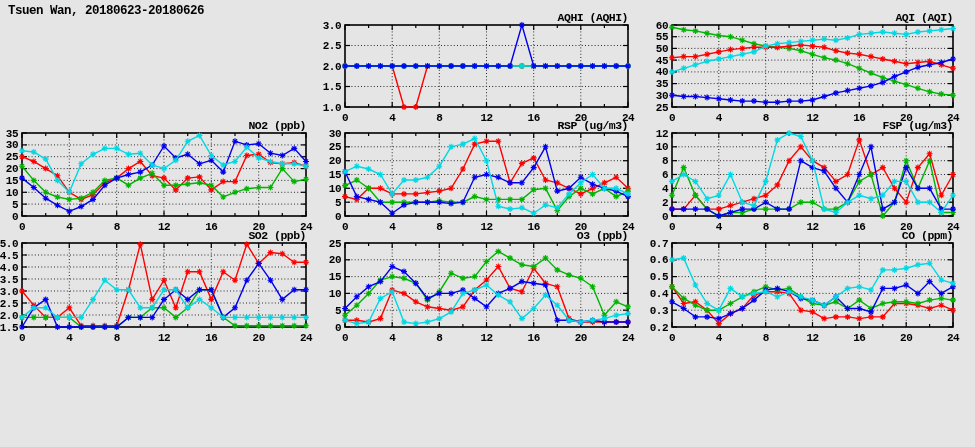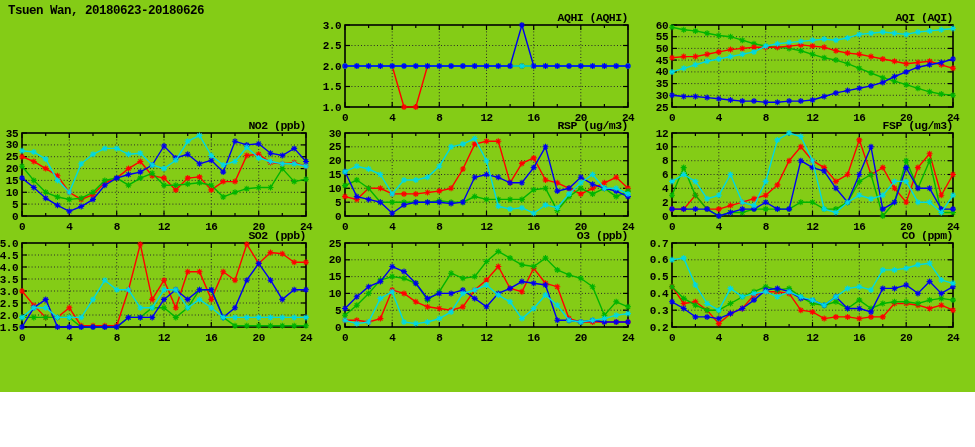--- a/index.html
+++ b/index.html
@@ -1,16 +1,16 @@
 <!DOCTYPE html>
 <html><head>
 <meta charset="utf-8">
 <style>
   html,body{margin:0;padding:0;background:#fff;}
-  #screen{position:relative;width:975px;height:392px;background:#84cc16;overflow:hidden;
+  #screen{position:relative;width:975px;height:447px;background:#e5e5e5;overflow:hidden;
           font-family:"Liberation Mono","DejaVu Sans Mono",monospace;}
   #page-title{position:absolute;left:8px;top:4px;font:bold 12.5px "Liberation Mono","DejaVu Sans Mono",monospace;
               color:#000;letter-spacing:-0.5px;white-space:pre;}
   svg text{fill:#000;}
   .lab{font:bold 11px "Liberation Mono","DejaVu Sans Mono",monospace;letter-spacing:-0.5px;}
   .ctitle{font:bold 11.5px "Liberation Mono","DejaVu Sans Mono",monospace;letter-spacing:-0.5px;}
   .grid{stroke:#2a2a2a;stroke-width:1;stroke-dasharray:1 2.2;}
   .border{fill:none;stroke:#000;stroke-width:1.6;}
   .tick{stroke:#000;stroke-width:1.2;}
   .line{stroke-width:1.4;fill:none;}

